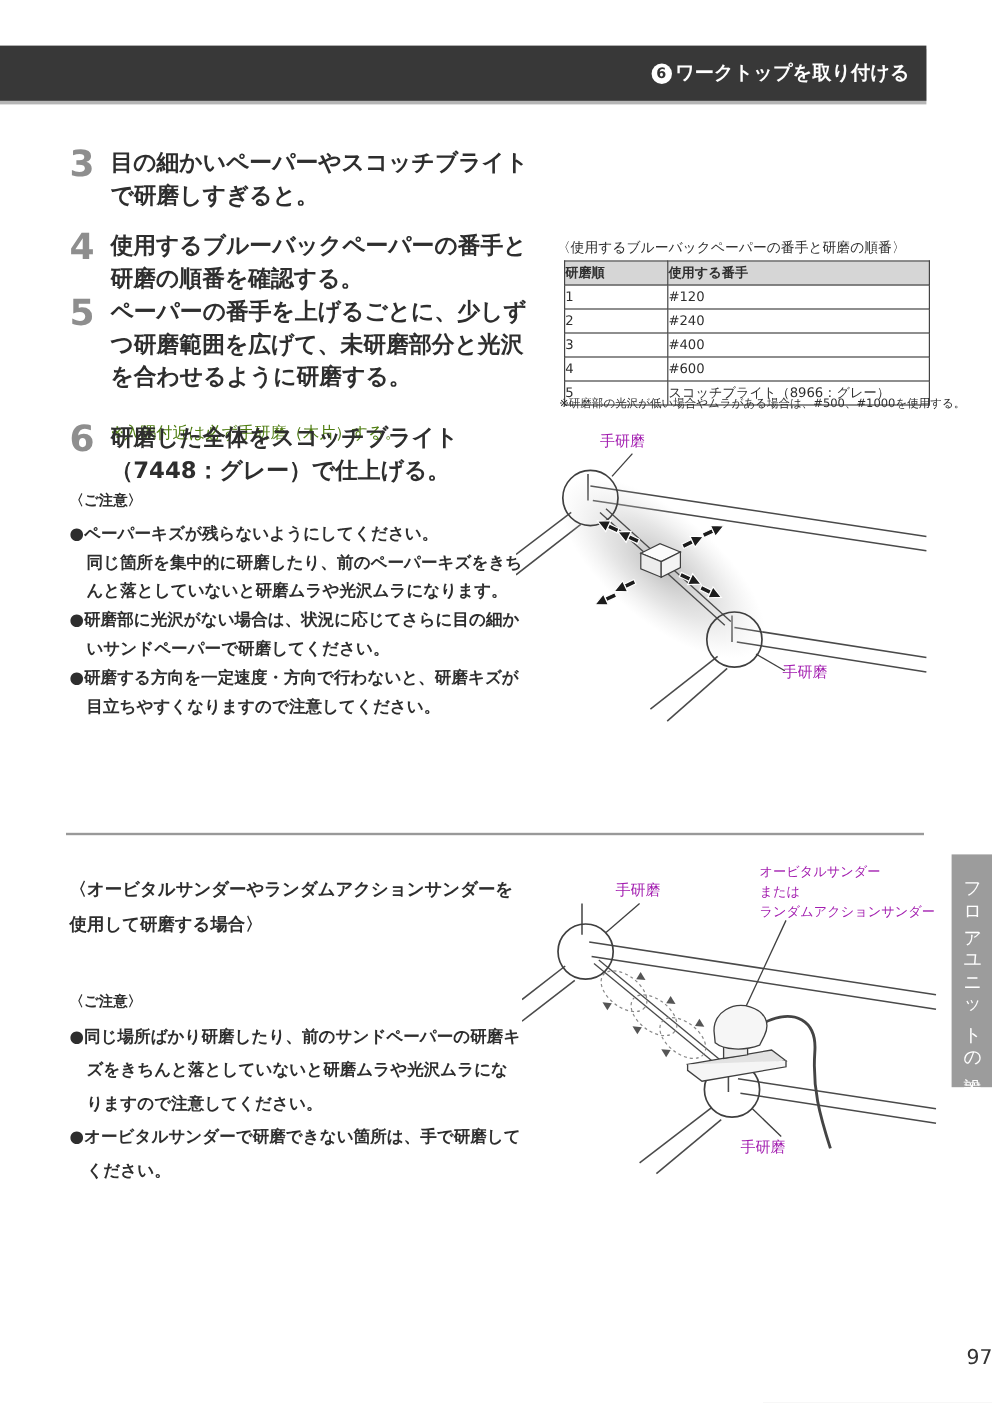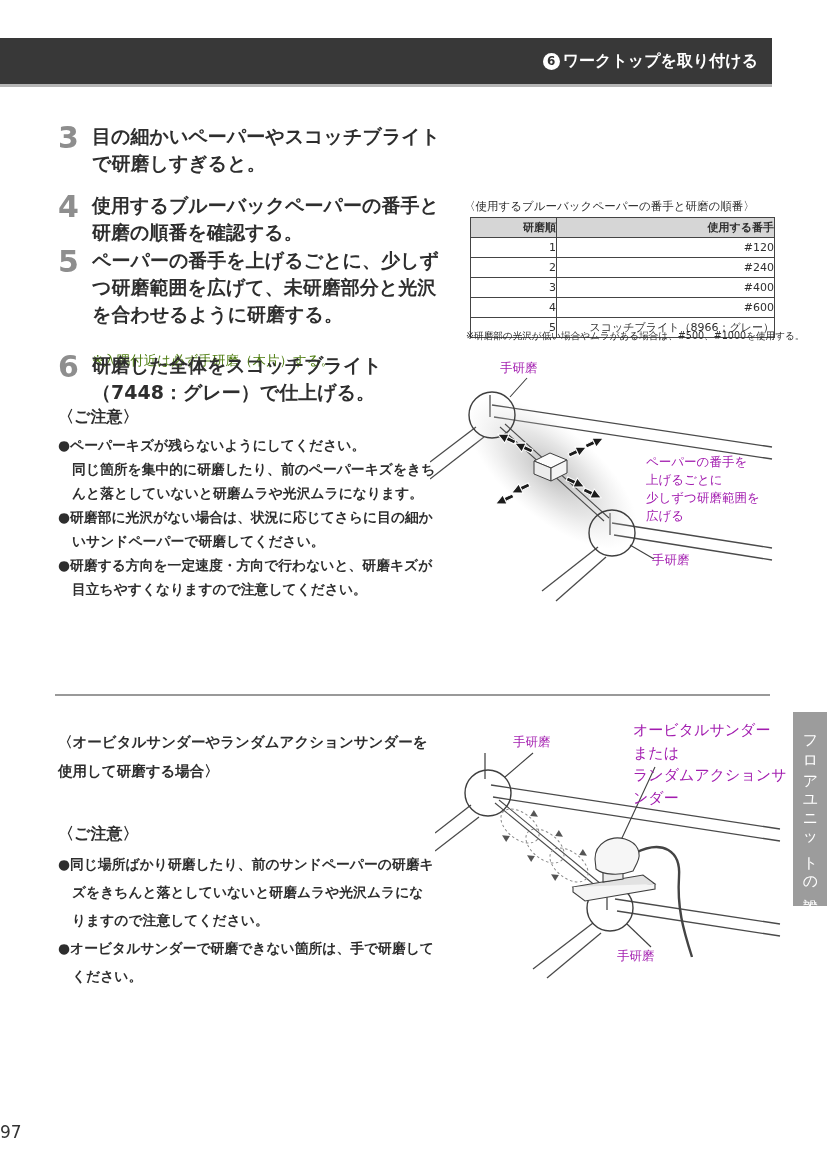--- a/index.html
+++ b/index.html
@@ -17,50 +17,50 @@
     display:inline-flex;align-items:center;justify-content:center;width:17px;height:17px;
     border-radius:50%;background:#fff;color:#333;font-size:12px;font-weight:bold;margin-right:3px;flex:0 0 auto;
   }
   
   .step{position:absolute;left:58px;width:392px;display:flex;}
   .step-num{width:34px;flex:0 0 34px;font-size:30px;font-weight:bold;color:#8e8e8e;line-height:30px;}
   .step-text{font-size:19px;font-weight:600;line-height:27px;width:358px;letter-spacing:0;}
   .step-note{font-size:13.5px;font-weight:400;color:#4d7c0f;margin-top:24px;}
   
   .caution{position:absolute;left:58px;width:392px;}
-  .caution-head{font-size:16px;font-weight:bold;line-height:24px;margin-bottom:4px;}
+  .caution-head{font-size:12px;font-weight:bold;line-height:24px;margin-bottom:4px;}
   .note-item{font-size:13.8px;font-weight:600;line-height:24px;padding-left:14px;text-indent:-14px;white-space:pre-line;width:378px;box-sizing:border-box;}
   .caution2 .note-item{line-height:28px;}
   
   .tbl-title{position:absolute;left:464px;top:199px;font-size:11.5px;color:#2e2e2e;}
   table.grit{position:absolute;left:470px;top:217px;width:305px;border-collapse:collapse;font-size:11px;color:#2e2e2e;}
-  table.grit th,table.grit td{border:1px solid #444;text-align:right;height:19px;padding:0;}
+  table.grit th,table.grit td{border:1px solid #444;text-align:left;height:19px;padding:0;}
   table.grit th{background:#d6d6d6;font-weight:600;}
   table.grit .c1{width:85px;}
   .tbl-foot{position:absolute;left:466px;top:330px;font-size:9.6px;color:#2e2e2e;white-space:nowrap;}
   
   .diagram{position:absolute;}
   .d1{left:430px;top:355px;width:370px;height:250px;}
   .d2{left:435px;top:705px;width:360px;height:280px;}
   .dlabel{position:absolute;font-size:12.5px;color:#a21caf;white-space:pre-line;line-height:1.45;}
-  .dlabel.small{font-size:15px;line-height:1.5;}
+  .dlabel.small{font-size:11px;line-height:1.5;}
   
   .sander-heading{position:absolute;left:58px;top:728px;font-size:14.5px;font-weight:bold;line-height:29px;white-space:pre-line;width:400px;}
   .sander-body{position:absolute;left:58px;top:786px;font-size:14px;line-height:27px;white-space:pre-line;width:400px;}
   .caution2{top:822px;}
   
   .divider{position:absolute;left:55px;top:694px;width:715px;height:2px;background:#999;}
   
   .side-tab{
     position:absolute;left:793px;top:712px;width:34px;height:194px;background:#9c9c9c;
     display:flex;align-items:center;justify-content:center;
   }
   .side-tab span{writing-mode:vertical-rl;color:#fff;font-size:15px;letter-spacing:3px;font-weight:500;}
   
-  .page-num{position:absolute;left:0;top:1122px;width:827px;text-align:left;font-size:17px;color:#333;}
+  .page-num{position:absolute;left:0;top:1122px;width:827px;text-align:right;font-size:17px;color:#333;}
   svg{position:absolute;left:0;top:0;}
 </style>
 </head>
 <body>
 
 <div class="page">
 
   <div class="header-bar">
     <span class="badge">6</span>
     <span>ワークトップを取り付ける</span>
@@ -196,24 +196,20 @@
             <rect x="-10" y="-2" width="9" height="4"></rect>
             <polygon points="-1,-5 9,0 -1,5"></polygon>
           </g>
         <g transform="translate(163,139) rotate(25)">
             <rect x="-10" y="-2" width="9" height="4"></rect>
             <polygon points="-1,-5 9,0 -1,5"></polygon>
           </g>
       </g>
     </svg>
     <div class="dlabel" style="left:70px;top:4px">手研磨</div>
-    <div class="dlabel" style="left:216px;top:98px;width:150px">ペーパーの番手を
-上げるごとに
-少しずつ研磨範囲を
-広げる</div>
     <div class="dlabel" style="left:222px;top:196px">手研磨</div>
   </div>
 
   <div class="divider"></div>
 
   <div class="sander-heading">〈オービタルサンダーやランダムアクションサンダーを
 使用して研磨する場合〉</div>
   <div class="caution caution2">
     <div class="caution-head">〈ご注意〉</div>
     <div class="note-item">●同じ場所ばかり研磨したり、前のサンドペーパーの研磨キズをきちんと落としていないと研磨ムラや光沢ムラになりますので注意してください。</div>

